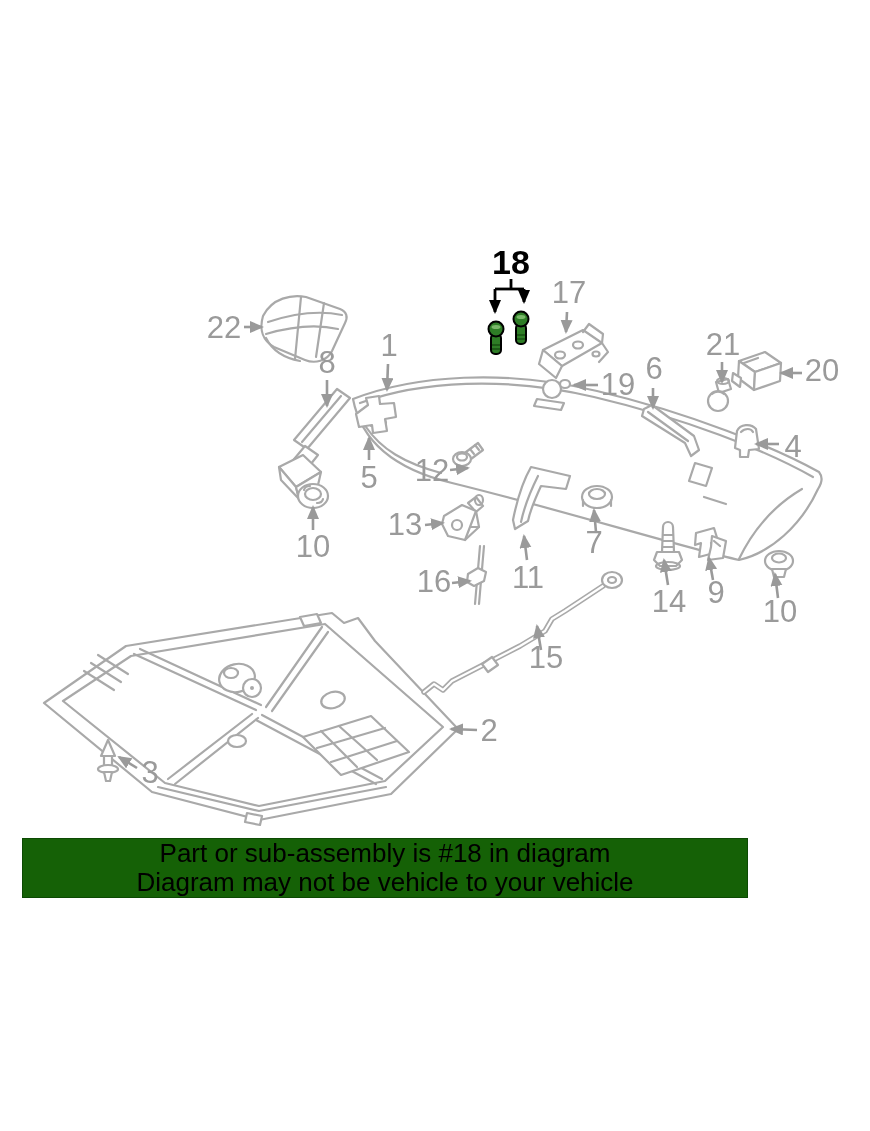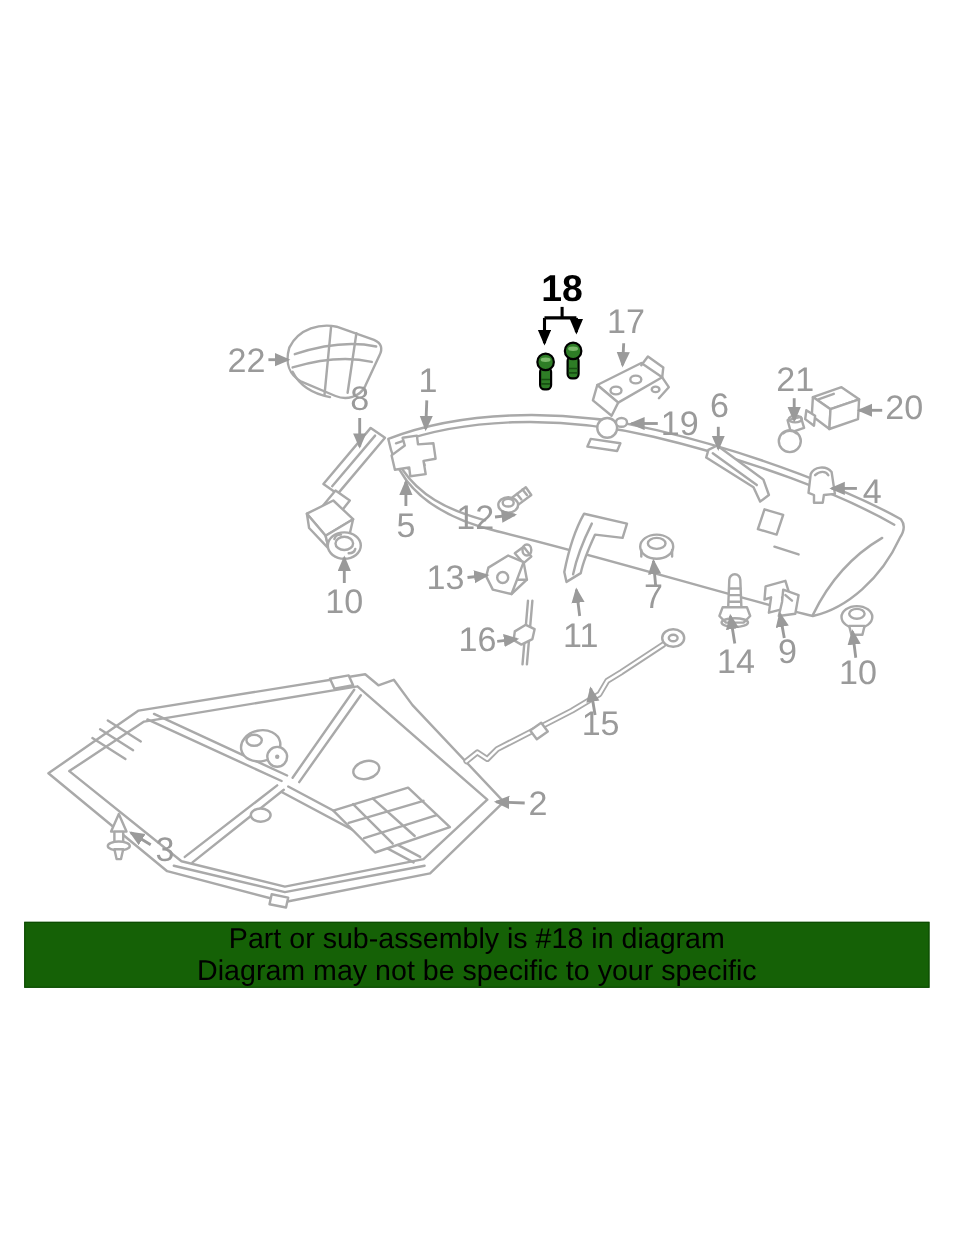--- a/index.html
+++ b/index.html
@@ -20,21 +20,21 @@
   }
   #labels-layer line { stroke:#9a9a9a; stroke-width:2.6; }
 
   .hl-num {
     font-family:"Liberation Sans", sans-serif;
     font-size:34px; font-weight:700; fill:#000; text-anchor:middle;
   }
   .hl-ln { stroke:#000; stroke-width:2.8; fill:none; }
 
   .banner {
-    position:absolute; left:22px; top:838px; width:823px; height:60px;
+    position:absolute; left:22px; top:838px; width:726px; height:60px;
     display:flex; flex-direction:column; justify-content:center;
     text-align:center; border:1px solid #0c4a03; box-sizing:border-box;
   }
   .banner div {
     font-size:26px; line-height:29px; font-weight:400;
     font-family:"Liberation Sans", sans-serif;
   }
 </style>
 </head>
 <body>
@@ -281,16 +281,16 @@
         <rect x="516" y="324" width="10" height="20" rx="4" fill="#2e7d26" stroke="#000" stroke-width="2"></rect>
         <path d="M517,335 h8 M517,339 h8" stroke="#174f12" stroke-width="1.5"></path>
         <circle cx="521" cy="319" r="7.5" fill="#2e7d26" stroke="#000" stroke-width="2"></circle>
         <ellipse cx="521" cy="317" rx="4.5" ry="2" fill="#7ab86a"></ellipse>
       </g>
     </g>
   </svg>
 
   <div class="banner" style="background: rgb(21, 97, 6); color: rgb(0, 0, 0);">
     <div>Part or sub-assembly is #18 in diagram</div>
-    <div>Diagram may not be specific to your specific</div>
+    <div>Diagram may not be vehicle to your vehicle</div>
   </div>
 
 </div>
 
 </body></html>

